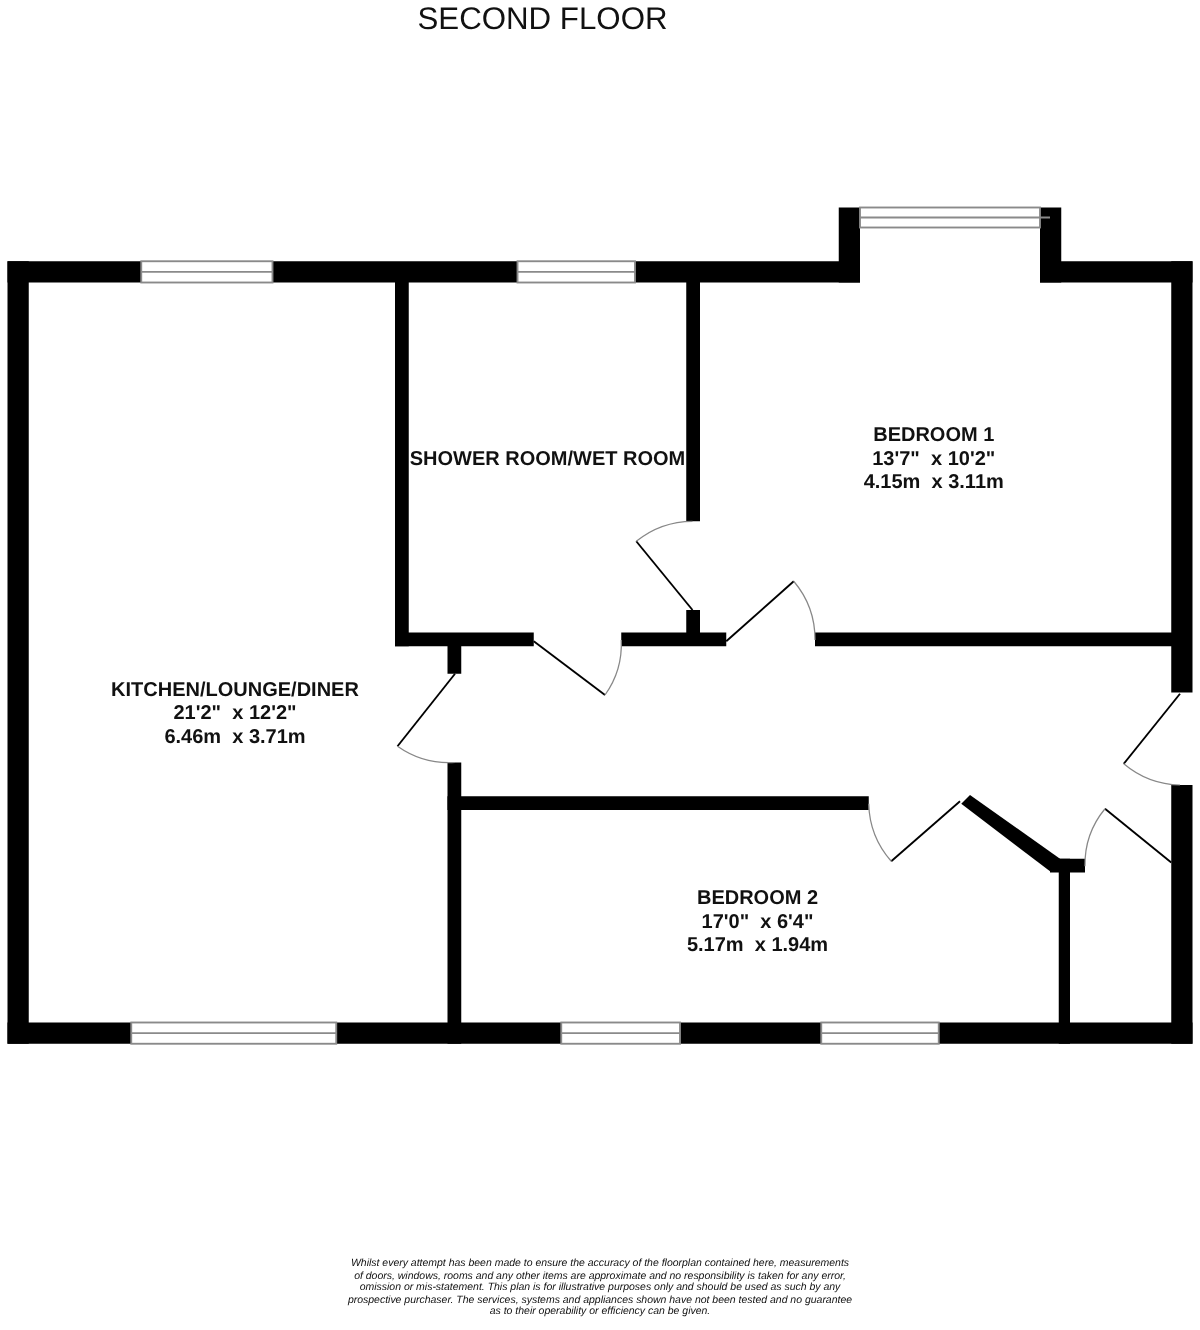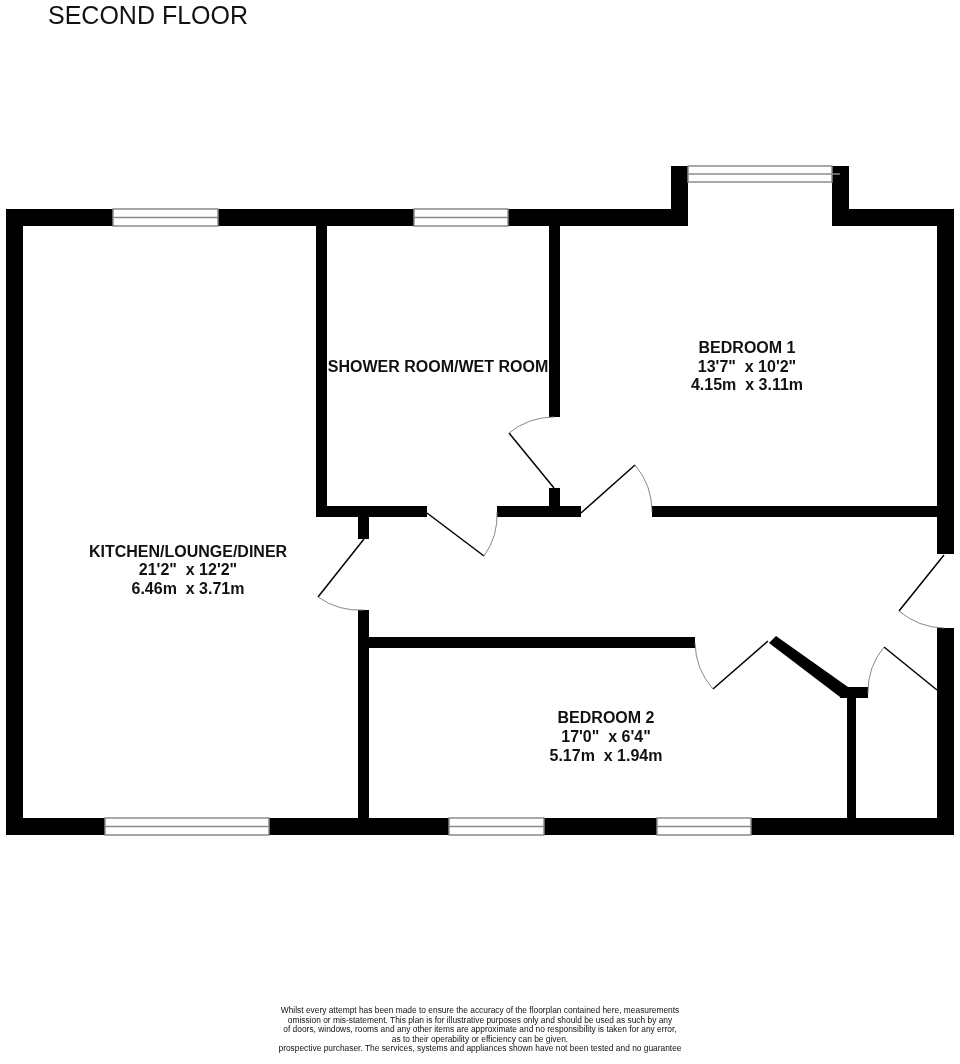--- a/index.html
+++ b/index.html
@@ -1,20 +1,20 @@
 <!DOCTYPE html>
 <html><head>
 <meta charset="utf-8">
 <style>
   html, body { margin: 0; padding: 0; background: #ffffff; }
   body { width: 960px; height: 1064px; position: relative; overflow: hidden; font-family: "Liberation Sans", sans-serif; }
-  .title { position: absolute; top: 0; left: 0; width: 868px; font-size: 25px; line-height: 30px; color: #111; padding-left: 48px; }
+  .title { position: absolute; top: 0; left: 0; width: 868px; text-align: center; font-size: 25px; line-height: 30px; color: #111; }
   svg.plan { position: absolute; top: 0; left: 0; }
   .label { font-family: "Liberation Sans", sans-serif; font-weight: bold; font-size: 16px; fill: #111; text-anchor: middle; }
-  .disclaimer { position: absolute; top: 1006px; left: 260px; width: 440px; text-align: center; font-size: 8.4px; line-height: 9.6px; color: #111; }
+  .disclaimer { position: absolute; top: 1006px; left: 260px; width: 440px; text-align: center; font-size: 8.4px; line-height: 9.6px; color: #111; font-style: italic; }
   .disclaimer span { display: block; }
 </style>
 </head>
 <body>
 
 <div class="title">SECOND FLOOR</div>
 
 <svg class="plan" width="960" height="1064" viewBox="0 0 960 1064">
   <g fill="#000">
 
@@ -127,17 +127,17 @@
   </g>
   <g>
     <text class="label" x="606" y="723">BEDROOM 2</text>
     <text class="label" x="606" y="742" xml:space="preserve">17'0"  x 6'4"</text>
     <text class="label" x="606" y="761" xml:space="preserve">5.17m  x 1.94m</text>
   </g>
 </svg>
 
 <div class="disclaimer">
   <span>Whilst every attempt has been made to ensure the accuracy of the floorplan contained here, measurements</span>
+  <span>of doors, windows, rooms and any other items are approximate and no responsibility is taken for any error,</span>
   <span>omission or mis-statement. This plan is for illustrative purposes only and should be used as such by any</span>
-  <span>of doors, windows, rooms and any other items are approximate and no responsibility is taken for any error,</span>
+  <span>prospective purchaser. The services, systems and appliances shown have not been tested and no guarantee</span>
   <span>as to their operability or efficiency can be given.</span>
-  <span>prospective purchaser. The services, systems and appliances shown have not been tested and no guarantee</span>
 </div>
 
 </body></html>

